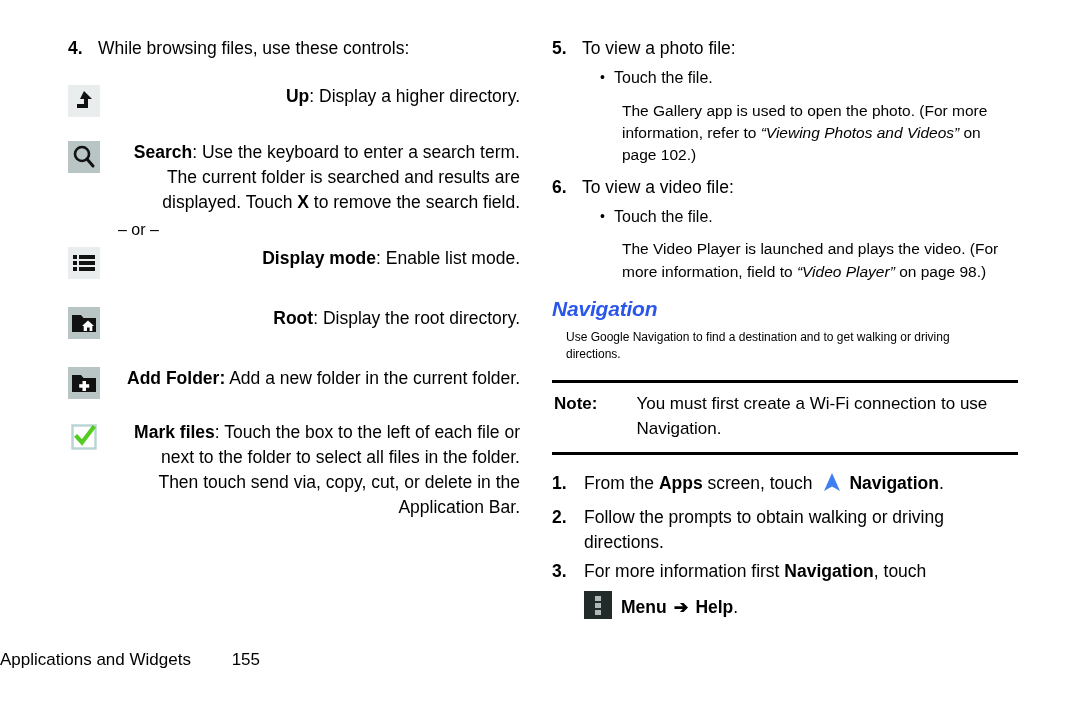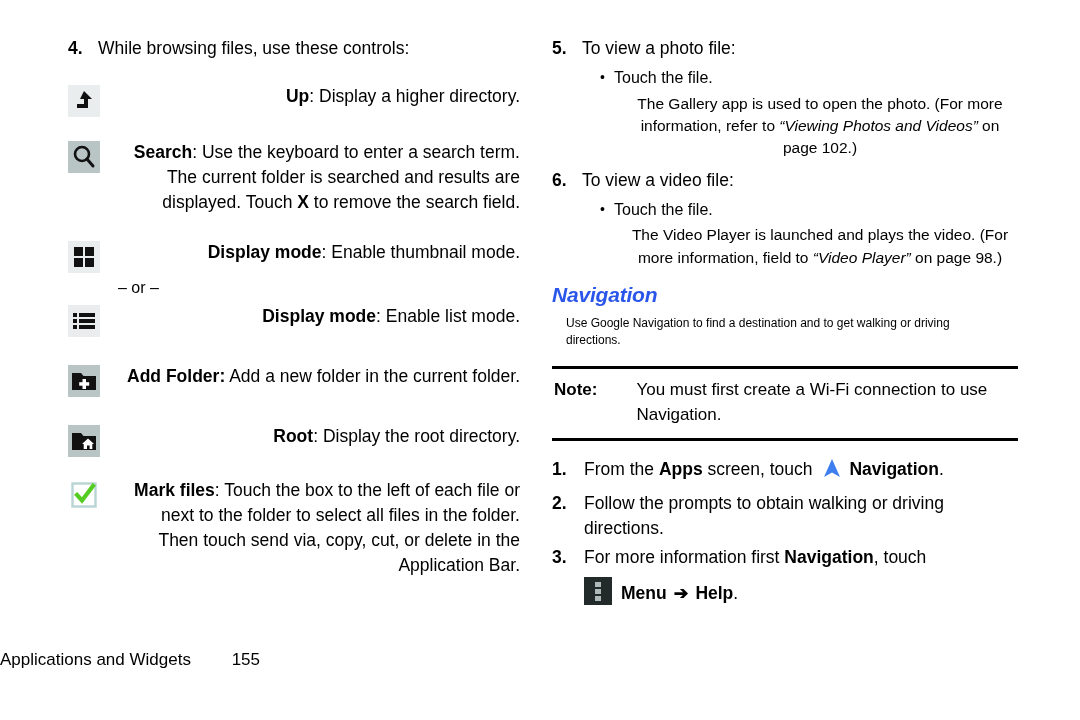--- a/index.html
+++ b/index.html
@@ -98,25 +98,24 @@
     margin-left: 48px;
     margin-top: 6px;
   }
   .bullet-dot {
     flex: 0 0 14px;
     font-size: 14px;
     line-height: 1.5;
   }
   .sub-para {
     margin-left: 70px;
-    margin-top: 3px;
+    margin-top: 10px;
     font-size: 15.5px;
     line-height: 1.44;
     max-width: 400px;
-    text-align: center;
   }
   .sub-para i { font-style: italic; }
 
   .h-nav {
     color: #2a56ea;
     font-size: 21px;
     font-weight: bold;
     font-style: italic;
     margin-top: 14px;
     margin-bottom: 8px;
@@ -214,35 +213,20 @@
             <circle cx="14" cy="13" r="7" fill="none" stroke="#111" stroke-width="2.6"></circle>
             <line x1="19" y1="18" x2="25" y2="25" stroke="#111" stroke-width="3" stroke-linecap="round"></line>
           </svg>
         </span>
       </div>
       <div class="icon-text">
         <b>Search</b><span>:</span><span> Use the keyboard to enter a search term. The current folder is searched and results are displayed. Touch </span><b>X</b><span> to remove the search field.</span>
       </div>
     </div>
 
-    <div class="icon-row" style="margin-top:24px;">
-      <div class="icon-cell">
-        <span class="tile tile-light">
-          <svg width="32" height="32" viewBox="0 0 32 32">
-            <rect x="6" y="6" width="9" height="9" fill="#111"></rect>
-            <rect x="17" y="6" width="9" height="9" fill="#111"></rect>
-            <rect x="6" y="17" width="9" height="9" fill="#111"></rect>
-            <rect x="17" y="17" width="9" height="9" fill="#111"></rect>
-          </svg>
-        </span>
-      </div>
-      <div class="icon-text">
-        <b>Display mode</b><span>:</span><span> Enable thumbnail mode.</span>
-      </div>
-    </div>
 
     <div class="or-line">– or –</div>
 
     <div class="icon-row" style="margin-top:4px;">
       <div class="icon-cell">
         <span class="tile tile-light">
           <svg width="32" height="32" viewBox="0 0 32 32">
             <rect x="5" y="8" width="4" height="4" fill="#111"></rect>
             <rect x="11" y="8" width="16" height="4" fill="#111"></rect>
             <rect x="5" y="14" width="4" height="4" fill="#111"></rect>
@@ -255,42 +239,42 @@
       <div class="icon-text">
         <b>Display mode</b><span>:</span><span> Enable list mode.</span>
       </div>
     </div>
 
     <div class="icon-row" style="margin-top:26px;">
       <div class="icon-cell">
         <span class="tile tile-mid">
           <svg width="32" height="32" viewBox="0 0 32 32">
             <path d="M4 8 H13 L15.5 11 H28 V25 H4 Z" fill="#111"></path>
+            <path d="M20 13.5 L26 19 H24.3 V24 H15.7 V19 H14 Z" fill="#ffffff"></path>
+            <rect x="19" y="20.5" width="2.6" height="3.5" fill="#111"></rect>
+          </svg>
+        </span>
+      </div>
+      <div class="icon-text">
+        <b>Root</b><span>:</span><span> Display the root directory.</span>
+      </div>
+    </div>
+
+    <div class="icon-row" style="margin-top:26px;">
+      <div class="icon-cell">
+        <span class="tile tile-mid">
+          <svg width="32" height="32" viewBox="0 0 32 32">
+            <path d="M4 8 H13 L15.5 11 H28 V25 H4 Z" fill="#111"></path>
             <rect x="14.5" y="14" width="3.5" height="10" fill="#ffffff"></rect>
             <rect x="11.2" y="17.2" width="10" height="3.5" fill="#ffffff"></rect>
           </svg>
         </span>
       </div>
       <div class="icon-text">
         <b>Add Folder:</b><span></span><span> Add a new folder in the current folder.</span>
-      </div>
-    </div>
-
-    <div class="icon-row" style="margin-top:26px;">
-      <div class="icon-cell">
-        <span class="tile tile-mid">
-          <svg width="32" height="32" viewBox="0 0 32 32">
-            <path d="M4 8 H13 L15.5 11 H28 V25 H4 Z" fill="#111"></path>
-            <path d="M20 13.5 L26 19 H24.3 V24 H15.7 V19 H14 Z" fill="#ffffff"></path>
-            <rect x="19" y="20.5" width="2.6" height="3.5" fill="#111"></rect>
-          </svg>
-        </span>
-      </div>
-      <div class="icon-text">
-        <b>Root</b><span>:</span><span> Display the root directory.</span>
       </div>
     </div>
 
     <div class="icon-row" style="margin-top:20px;">
       <div class="icon-cell">
         <span class="tile tile-none">
           <svg width="32" height="32" viewBox="0 0 32 32">
             <rect x="4.5" y="4.5" width="23" height="23" fill="#ffffff" stroke="#b9d4d4" stroke-width="2.4"></rect>
             <path d="M9 16 L14 21.5 L25 7" fill="none" stroke="#55cc22" stroke-width="4.2" stroke-linecap="square" stroke-linejoin="miter"></path>
           </svg>

